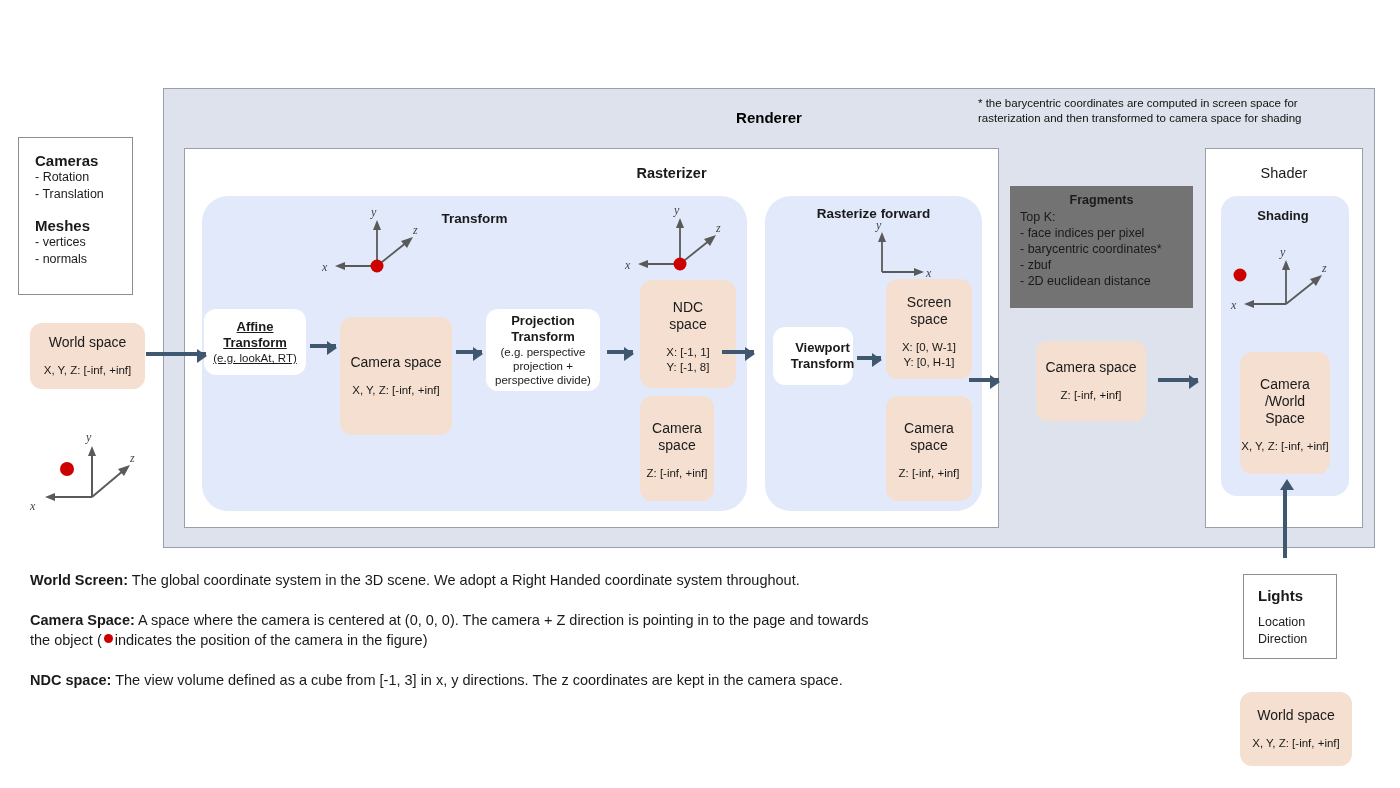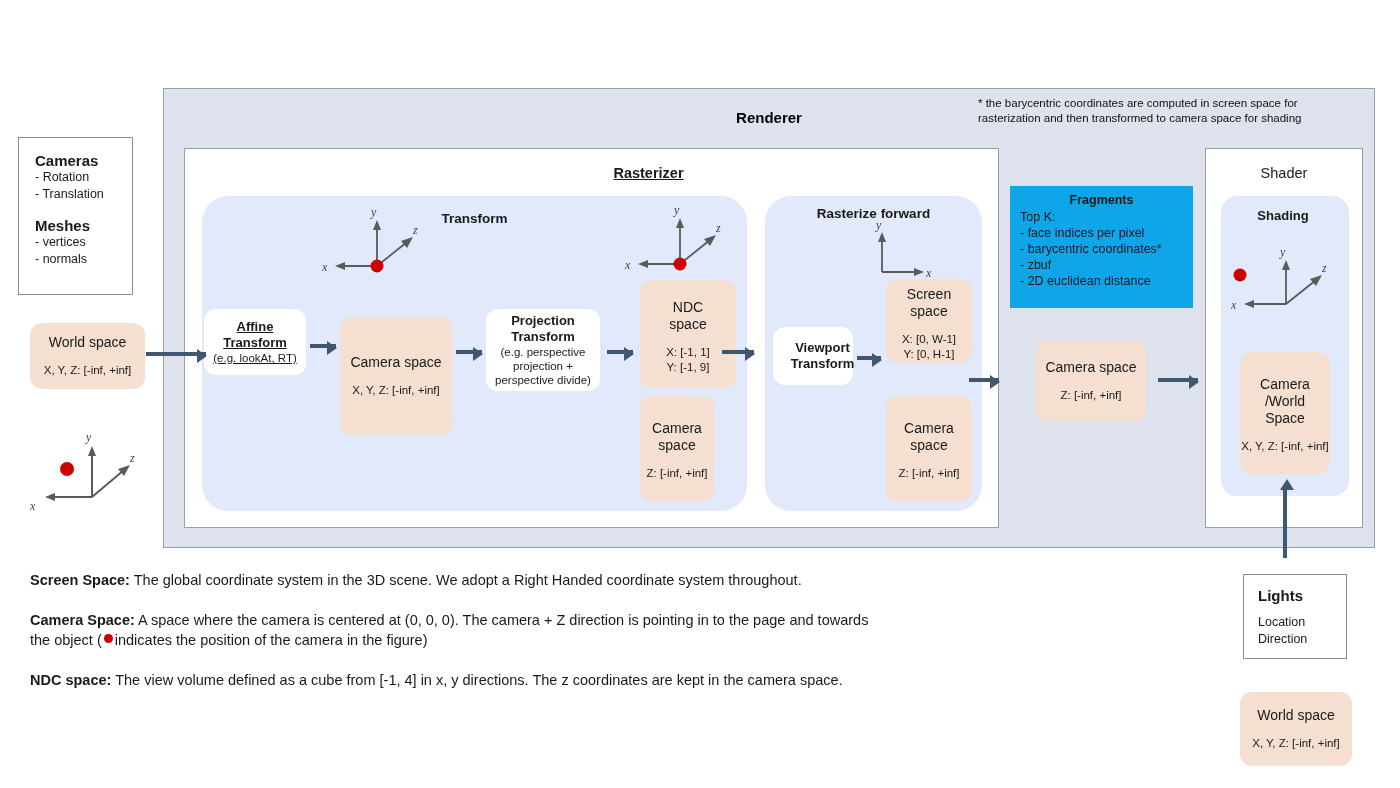--- a/index.html
+++ b/index.html
@@ -26,23 +26,23 @@
   }
   #footnote{
     left:978px;top:96px;width:380px;
     font-size:11.5px;line-height:15px;color:#111;
   }
   #rasterizer-box{
     left:184px;top:148px;width:815px;height:380px;
     background:#ffffff;border:1px solid #9aa0ab;
   }
   #rasterizer-title{
-    left:168px;top:162px;width:961px;height:22px;
+    left:191px;top:162px;width:961px;height:22px;
     font-weight:bold;font-size:14.5px;
-    display:flex;align-items:center;justify-content:center;text-decoration:underline;
+    display:flex;align-items:center;justify-content:center;
   }
   #transform-box{
     left:202px;top:196px;width:545px;height:315px;
     background:#E1E9FA;border-radius:26px;
   }
   #transform-title{
     left:202px;top:208px;width:545px;height:20px;
     font-weight:bold;font-size:13.5px;
     display:flex;align-items:center;justify-content:center;
   }
@@ -50,21 +50,21 @@
     left:765px;top:196px;width:217px;height:315px;
     background:#E1E9FA;border-radius:26px;
   }
   #rastfwd-title{
     left:765px;top:203px;width:217px;height:20px;
     font-weight:bold;font-size:13.5px;
     display:flex;align-items:center;justify-content:center;
   }
   #fragments-box{
     left:1010px;top:186px;width:183px;height:122px;
-    background:#0ea5e9;
+    background:#737373;
     padding:6px 10px;font-size:12.5px;line-height:16px;
   }
   #fragments-title{font-weight:bold;text-align:center;font-size:12.5px;margin-bottom:1px;}
   #shader-box{
     left:1205px;top:148px;width:158px;height:380px;
     background:#ffffff;border:1px solid #9aa0ab;
   }
   #shader-title{
     left:1205px;top:162px;width:158px;height:22px;
     font-weight:normal;font-size:14.5px;
@@ -115,21 +115,21 @@
   .lg-indent{display:block;}
   .inline-dot{display:inline-block;width:9px;height:9px;border-radius:50%;background:#CC0000;vertical-align:2px;margin:0 2px;}
 
   
   #sources-card{left:18px;top:137px;width:115px;height:158px;padding:14px 0 0 16px;}
   #sources-card .h{font-weight:bold;font-size:15px;}
   #sources-card .i{font-size:12.5px;line-height:17px;}
   #sources-card .gap{height:14px;}
 
   #worldspace-left{left:30px;top:323px;width:115px;height:66px;}
-  #lights-card{left:1243px;top:574px;width:104px;height:85px;padding:12px 0 0 14px;}
+  #lights-card{left:1243px;top:574px;width:94px;height:85px;padding:12px 0 0 14px;}
   #lights-card .h{font-weight:bold;font-size:15px;}
   #lights-card .i{font-size:12.5px;line-height:17px;}
   #worldspace-right{left:1240px;top:692px;width:112px;height:74px;}
 </style>
 </head>
 <body>
 
 <div class="abs infocard" id="sources-card">
   <div class="h">Cameras</div>
   <div class="i">- Rotation</div>
@@ -216,21 +216,21 @@
   <circle cx="62" cy="66" r="6.5" fill="#CC0000"></circle>
   <text x="56" y="16" font-size="12" font-style="italic" fill="#444" font-family="Liberation Serif, serif">y</text>
   <text x="7" y="71" font-size="12" font-style="italic" fill="#444" font-family="Liberation Serif, serif">x</text>
   <text x="98" y="34" font-size="12" font-style="italic" fill="#444" font-family="Liberation Serif, serif">z</text>
 </svg>
 
 <div class="abs peach col" style="left:640px;top:280px;width:96px;height:108px;padding-top:4px;">
   <div class="nodetitle">NDC</div>
   <div class="nodetitle">space</div>
   <div class="noderange">X: [-1, 1]</div>
-  <div class="nodesub">Y: [-1, 9]</div>
+  <div class="nodesub">Y: [-1, 8]</div>
 </div>
 
 <div class="abs peach col" style="left:640px;top:396px;width:74px;height:105px;padding-top:4px;">
   <div class="nodetitle">Camera</div>
   <div class="nodetitle">space</div>
   <div class="noderange">Z: [-inf, +inf]</div>
 </div>
 
 <div class="arrow-h" style="left:722px;top:350px;width:32px;"></div>
 
@@ -246,21 +246,21 @@
   <text x="64" y="55" font-size="12" font-style="italic" fill="#444" font-family="Liberation Serif, serif">x</text>
 </svg>
 
 <div class="abs white col" style="left:773px;top:327px;width:80px;height:58px;padding-left:19px;">
   <div class="nodebold">Viewport</div>
   <div class="nodebold">Transform</div>
 </div>
 
 <div class="arrow-h" style="left:857px;top:356px;width:24px;"></div>
 
-<div class="abs peach col" style="left:886px;top:279px;width:86px;height:84px;padding-top:4px;">
+<div class="abs peach col" style="left:886px;top:279px;width:86px;height:100px;padding-top:4px;">
   <div class="nodetitle">Screen</div>
   <div class="nodetitle">space</div>
   <div class="noderange">X: [0, W-1]</div>
   <div class="nodesub">Y: [0,  H-1]</div>
 </div>
 
 <div class="abs peach col" style="left:886px;top:396px;width:86px;height:105px;padding-top:4px;">
   <div class="nodetitle">Camera</div>
   <div class="nodetitle">space</div>
   <div class="noderange">Z: [-inf, +inf]</div>
@@ -320,27 +320,27 @@
 
 <div class="abs peach col" id="worldspace-right">
   <div class="nodetitle">World space</div>
   <div class="noderange">X, Y, Z: [-inf, +inf]</div>
 </div>
 
 <div class="arrow-h" style="left:146px;top:352px;width:60px;"></div>
 
 <div class="abs" id="legend">
   <div class="lg-row">
-    <span class="lg-term">Screen Space:</span>
+    <span class="lg-term">World Screen:</span>
     <span>The global coordinate system in the 3D scene. We adopt a Right Handed coordinate system throughout.</span>
   </div>
   <div class="lg-row">
     <span class="lg-term">Camera Space:</span>
     <span>A space where the camera is centered at (0, 0, 0). The camera + Z direction is pointing in to the page and towards</span>
     <span class="lg-indent">
       <span>the object (</span><span class="inline-dot"></span><span>indicates the position of the camera in the figure)</span>
     </span>
   </div>
   <div class="lg-row">
     <span class="lg-term">NDC space:</span>
-    <span>The view volume defined as a cube from [-1, 4] in x, y directions. The z coordinates are kept in the camera space.</span>
+    <span>The view volume defined as a cube from [-1, 3] in x, y directions. The z coordinates are kept in the camera space.</span>
   </div>
 </div>
 
 </body></html>

